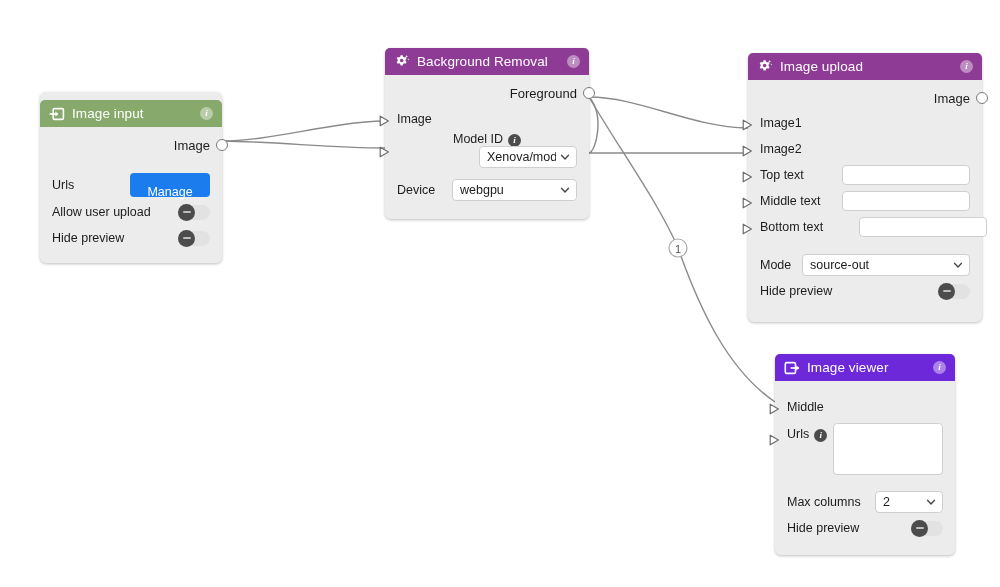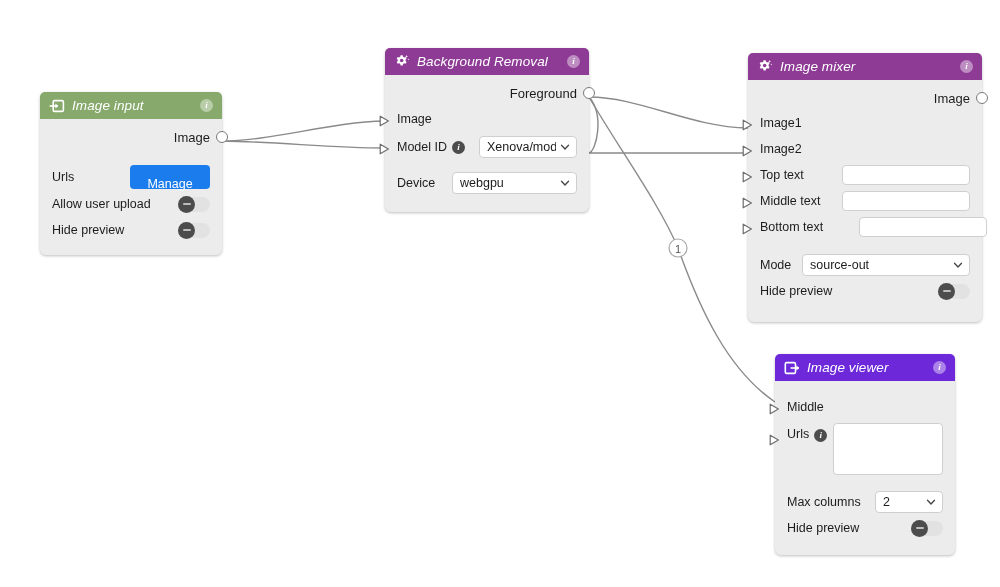--- a/index.html
+++ b/index.html
@@ -66,34 +66,33 @@
     padding: 0 9px 0 9px;
     color: #ffffff;
     font-size: 13.5px;
     position: relative;
     box-sizing: border-box;
   }
   .node-header .title {
     margin-left: 7px;
     white-space: nowrap;
     letter-spacing: 0.1px;
-    font-style: italic;
   }
   .node-header .hdr-info {
     margin-left: auto;
   }
   .node-body {
     padding: 0;
     border-radius: 0 0 5px 5px;
     position: relative;
     box-sizing: border-box;
   }
 
   
-  .hdr-green  { background: #87a96b; }
+  .hdr-green  { background: #87a96b; margin-top: 8px; }
   .hdr-purple { background: #8e3b96; }
   .hdr-blue   { background: #6d28d9; }
 
   
   .info-badge {
     width: 13px;
     height: 13px;
     border-radius: 50%;
     display: inline-flex;
     align-items: center;
@@ -348,21 +347,21 @@
 
       <div class="row" style="min-height:27px;">
         <span class="port-in">
           <svg width="11" height="12" viewBox="0 0 11 12">
               <path d="M1.2 1.2 L9.4 6 L1.2 10.8 Z" fill="#ffffff" stroke="#6d6d6d" stroke-width="1.2" stroke-linejoin="round"></path>
             </svg>
         </span>
         <span class="row-label">Image</span>
       </div>
 
-      <div class="row" style="min-height:29px;">
+      <div class="row" style="min-height:29px;flex-direction:column;">
         <span class="port-in">
           <svg width="11" height="12" viewBox="0 0 11 12">
               <path d="M1.2 1.2 L9.4 6 L1.2 10.8 Z" fill="#ffffff" stroke="#6d6d6d" stroke-width="1.2" stroke-linejoin="round"></path>
             </svg>
         </span>
         <span class="row-label">
           <span>Model ID</span>
           <span class="info-badge info-inline">i</span>
         </span>
         <span class="row-right">
@@ -395,21 +394,21 @@
   <div class="node" style="left:748px; top:53px; width:234px;">
     <div class="node-header hdr-purple">
       <span style="display:flex;">
         <svg width="16" height="15" viewBox="0 0 16 15">
           <path d="M6.6 1.3 h2.1 l0.35 1.5 a3.6 3.6 0 0 1 1.05 0.62 l1.45-0.5 l1.05 1.8 l-1.1 1.05 a3.6 3.6 0 0 1 0 1.25 l1.1 1.05 l-1.05 1.8 l-1.45-0.5 a3.6 3.6 0 0 1-1.05 0.62 l-0.35 1.5 h-2.1 l-0.35-1.5 a3.6 3.6 0 0 1-1.05-0.62 l-1.45 0.5 l-1.05-1.8 l1.1-1.05 a3.6 3.6 0 0 1 0-1.25 l-1.1-1.05 l1.05-1.8 l1.45 0.5 a3.6 3.6 0 0 1 1.05-0.62 Z" fill="#ffffff"></path>
           <circle cx="7.65" cy="6.4" r="1.75" fill="#8e3b96"></circle>
           <path d="M12.6 0.9 l0.4 1.1 l1.1 0.4 l-1.1 0.4 l-0.4 1.1 l-0.4-1.1 l-1.1-0.4 l1.1-0.4 Z" fill="#ffffff"></path>
           <path d="M14.4 4.6 l0.26 0.72 l0.72 0.26 l-0.72 0.26 l-0.26 0.72 l-0.26-0.72 l-0.72-0.26 l0.72-0.26 Z" fill="#ffffff"></path>
         </svg>
       </span>
-      <span class="title">Image mixer</span>
+      <span class="title">Image upload</span>
       <span class="hdr-info info-badge info-on-header">i</span>
     </div>
     <div class="node-body" style="padding:6px 0 18px 0;">
 
       <div class="row out-row" style="min-height:24px;">
         <span class="row-label">Image</span>
         <span class="port-out"></span>
       </div>
 
       <div class="row" style="min-height:26px;">

